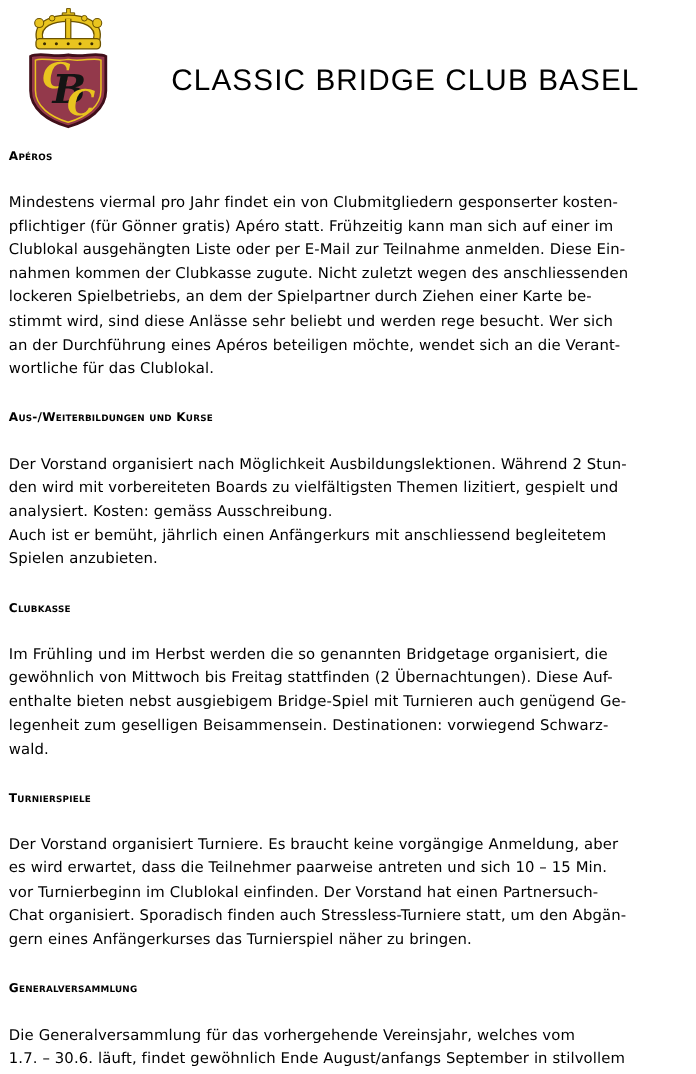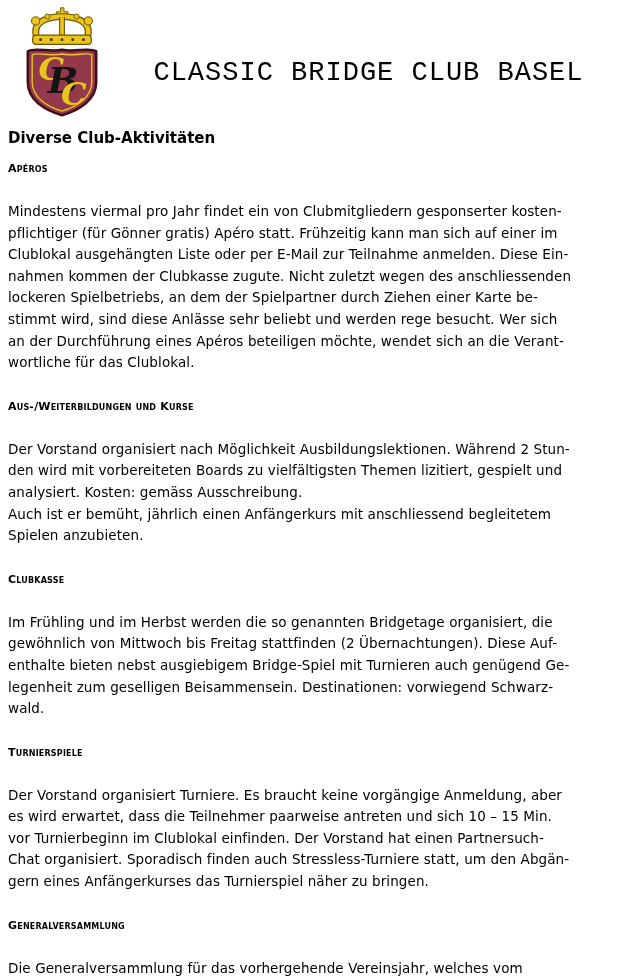--- a/index.html
+++ b/index.html
@@ -25,21 +25,21 @@
     top: 6px;
     width: 84px;
     height: 112px;
   }
   .doc-title {
     position: absolute;
     left: 118px;
     right: 14px;
     top: 58px;
     text-align: center;
-    font-family: Liberation Mono, monospace;
+    font-family: Liberation Sans, sans-serif;
     font-size: 27px;
     font-weight: 400;
     letter-spacing: 1px;
     white-space: nowrap;
   }
 
   
   .content {
     padding: 0 14px 0 8px;
   }
@@ -103,21 +103,20 @@
       <text x="44" y="89" text-anchor="middle" font-family="DejaVu Serif, serif" font-style="italic" font-weight="bold" font-size="37" fill="#141414">B</text>
       <text x="55" y="101" text-anchor="middle" font-family="DejaVu Serif, serif" font-style="italic" font-weight="bold" font-size="33" fill="#e9c41f">C</text>
     </g>
   </svg>
 
   <div class="doc-title">CLASSIC BRIDGE CLUB BASEL</div>
 </div>
 
 <div class="content">
 
-  <div class="page-heading">Diverse Club-Aktivitäten</div>
 
   <div>
     <div class="section-heading first">Apéros</div>
     <div class="section-body">Mindestens viermal pro Jahr findet ein von Clubmitgliedern gesponserter kosten-
 pflichtiger (für Gönner gratis) Apéro statt. Frühzeitig kann man sich auf einer im
 Clublokal ausgehängten Liste oder per E-Mail zur Teilnahme anmelden. Diese Ein-
 nahmen kommen der Clubkasse zugute. Nicht zuletzt wegen des anschliessenden
 lockeren Spielbetriebs, an dem der Spielpartner durch Ziehen einer Karte be-
 stimmt wird, sind diese Anlässe sehr beliebt und werden rege besucht. Wer sich
 an der Durchführung eines Apéros beteiligen möchte, wendet sich an die Verant-

